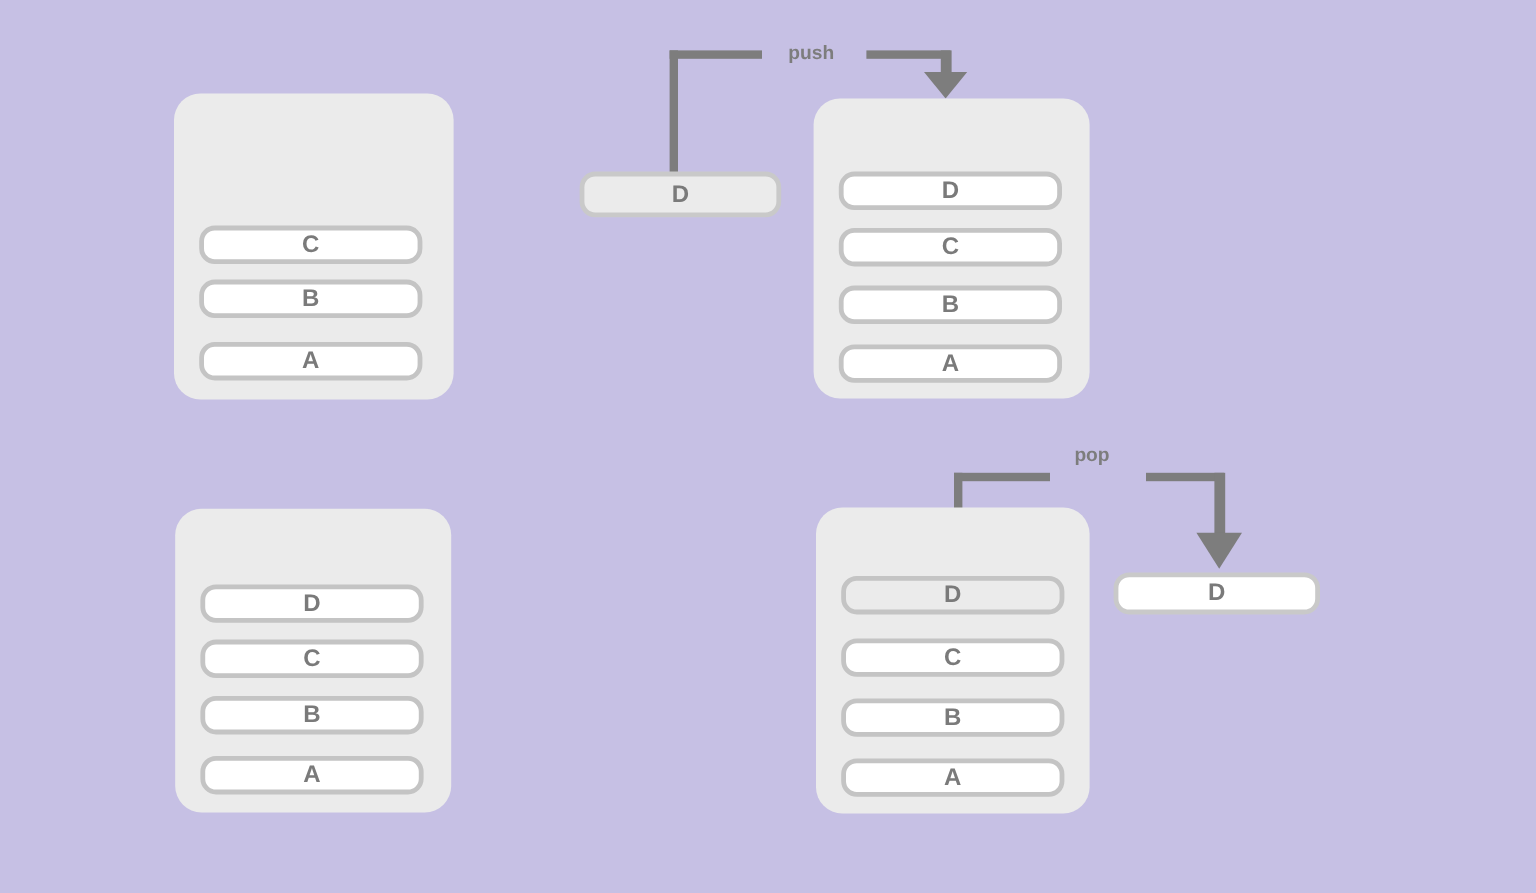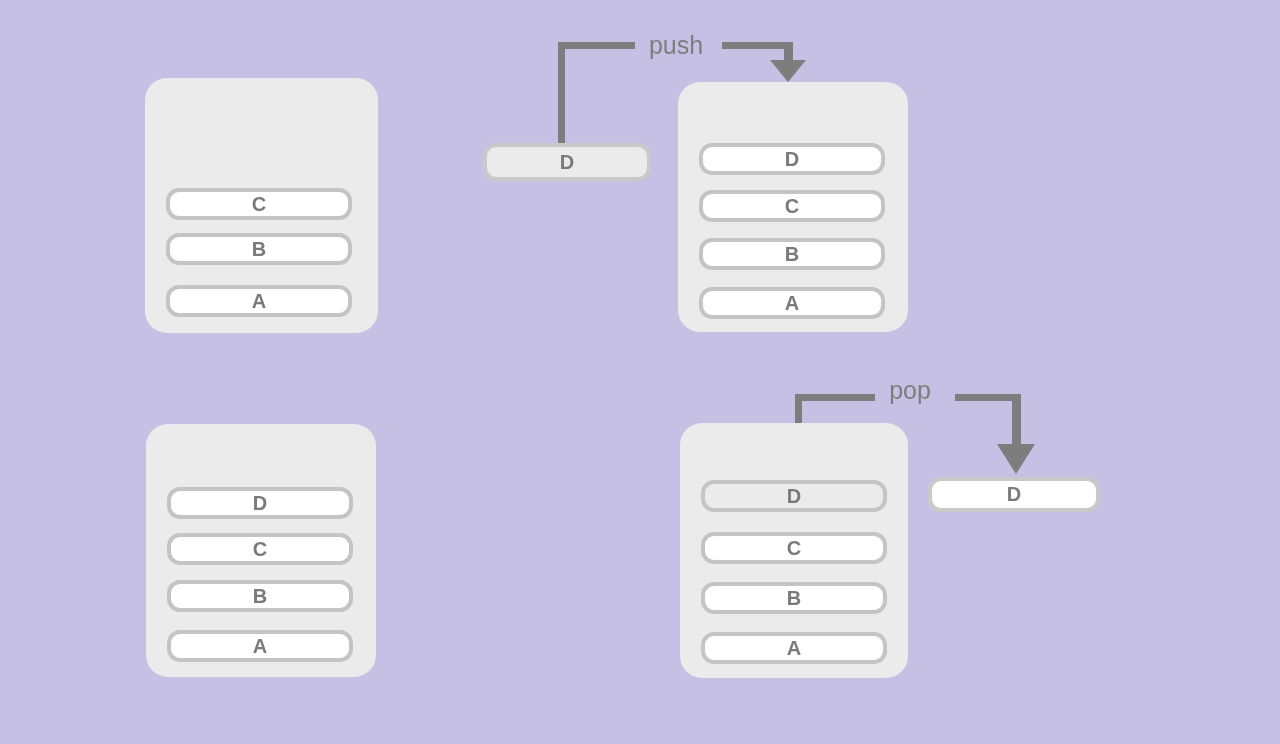--- a/index.html
+++ b/index.html
@@ -53,21 +53,21 @@
   .vline{position:absolute;width:7px;background:var(--arrow)}
   .arrowhead{
     position:absolute;width:0;height:0;
     border-left:18px solid transparent;
     border-right:18px solid transparent;
     border-top:22px solid var(--arrow);
   }
   .op-label{
     position:absolute;
     text-align:center;
-    font-size:25px;font-weight:normal;color:var(--arrow);
+    font-size:16px;font-weight:bold;color:var(--arrow);
     line-height:22px;height:22px;
   }
 </style>
 </head>
 <body>
 
 <div class="canvas">
 
   <div class="hline" style="left:558px;top:42px;width:77px"></div>
   <div class="vline" style="left:558px;top:42px;height:104px"></div>
@@ -102,21 +102,21 @@
     <div class="item" style="top:156px">
       <span>B</span>
     </div>
     <div class="item" style="top:205px">
       <span>A</span>
     </div>
   </div>
 
   <div class="hline" style="left:795px;top:394px;width:80px"></div>
   <div class="vline" style="left:795px;top:394px;height:31px"></div>
-  <div class="op-label" style="left:878px;top:379px;width:64px">pop</div>
+  <div class="op-label" style="left:878px;top:369px;width:64px">pop</div>
   <div class="hline" style="left:955px;top:394px;width:65px"></div>
   <div class="vline" style="left:1012px;top:394px;width:9px;height:52px"></div>
   <div class="arrowhead" style="left:997px;top:444px;border-left-width:19px;border-right-width:19px;border-top-width:30px"></div>
 
   <div class="stack" style="left:146px;top:424px;width:230px;height:253px">
     <div class="item" style="top:63px">
       <span>D</span>
     </div>
     <div class="item" style="top:109px">
       <span>C</span>

